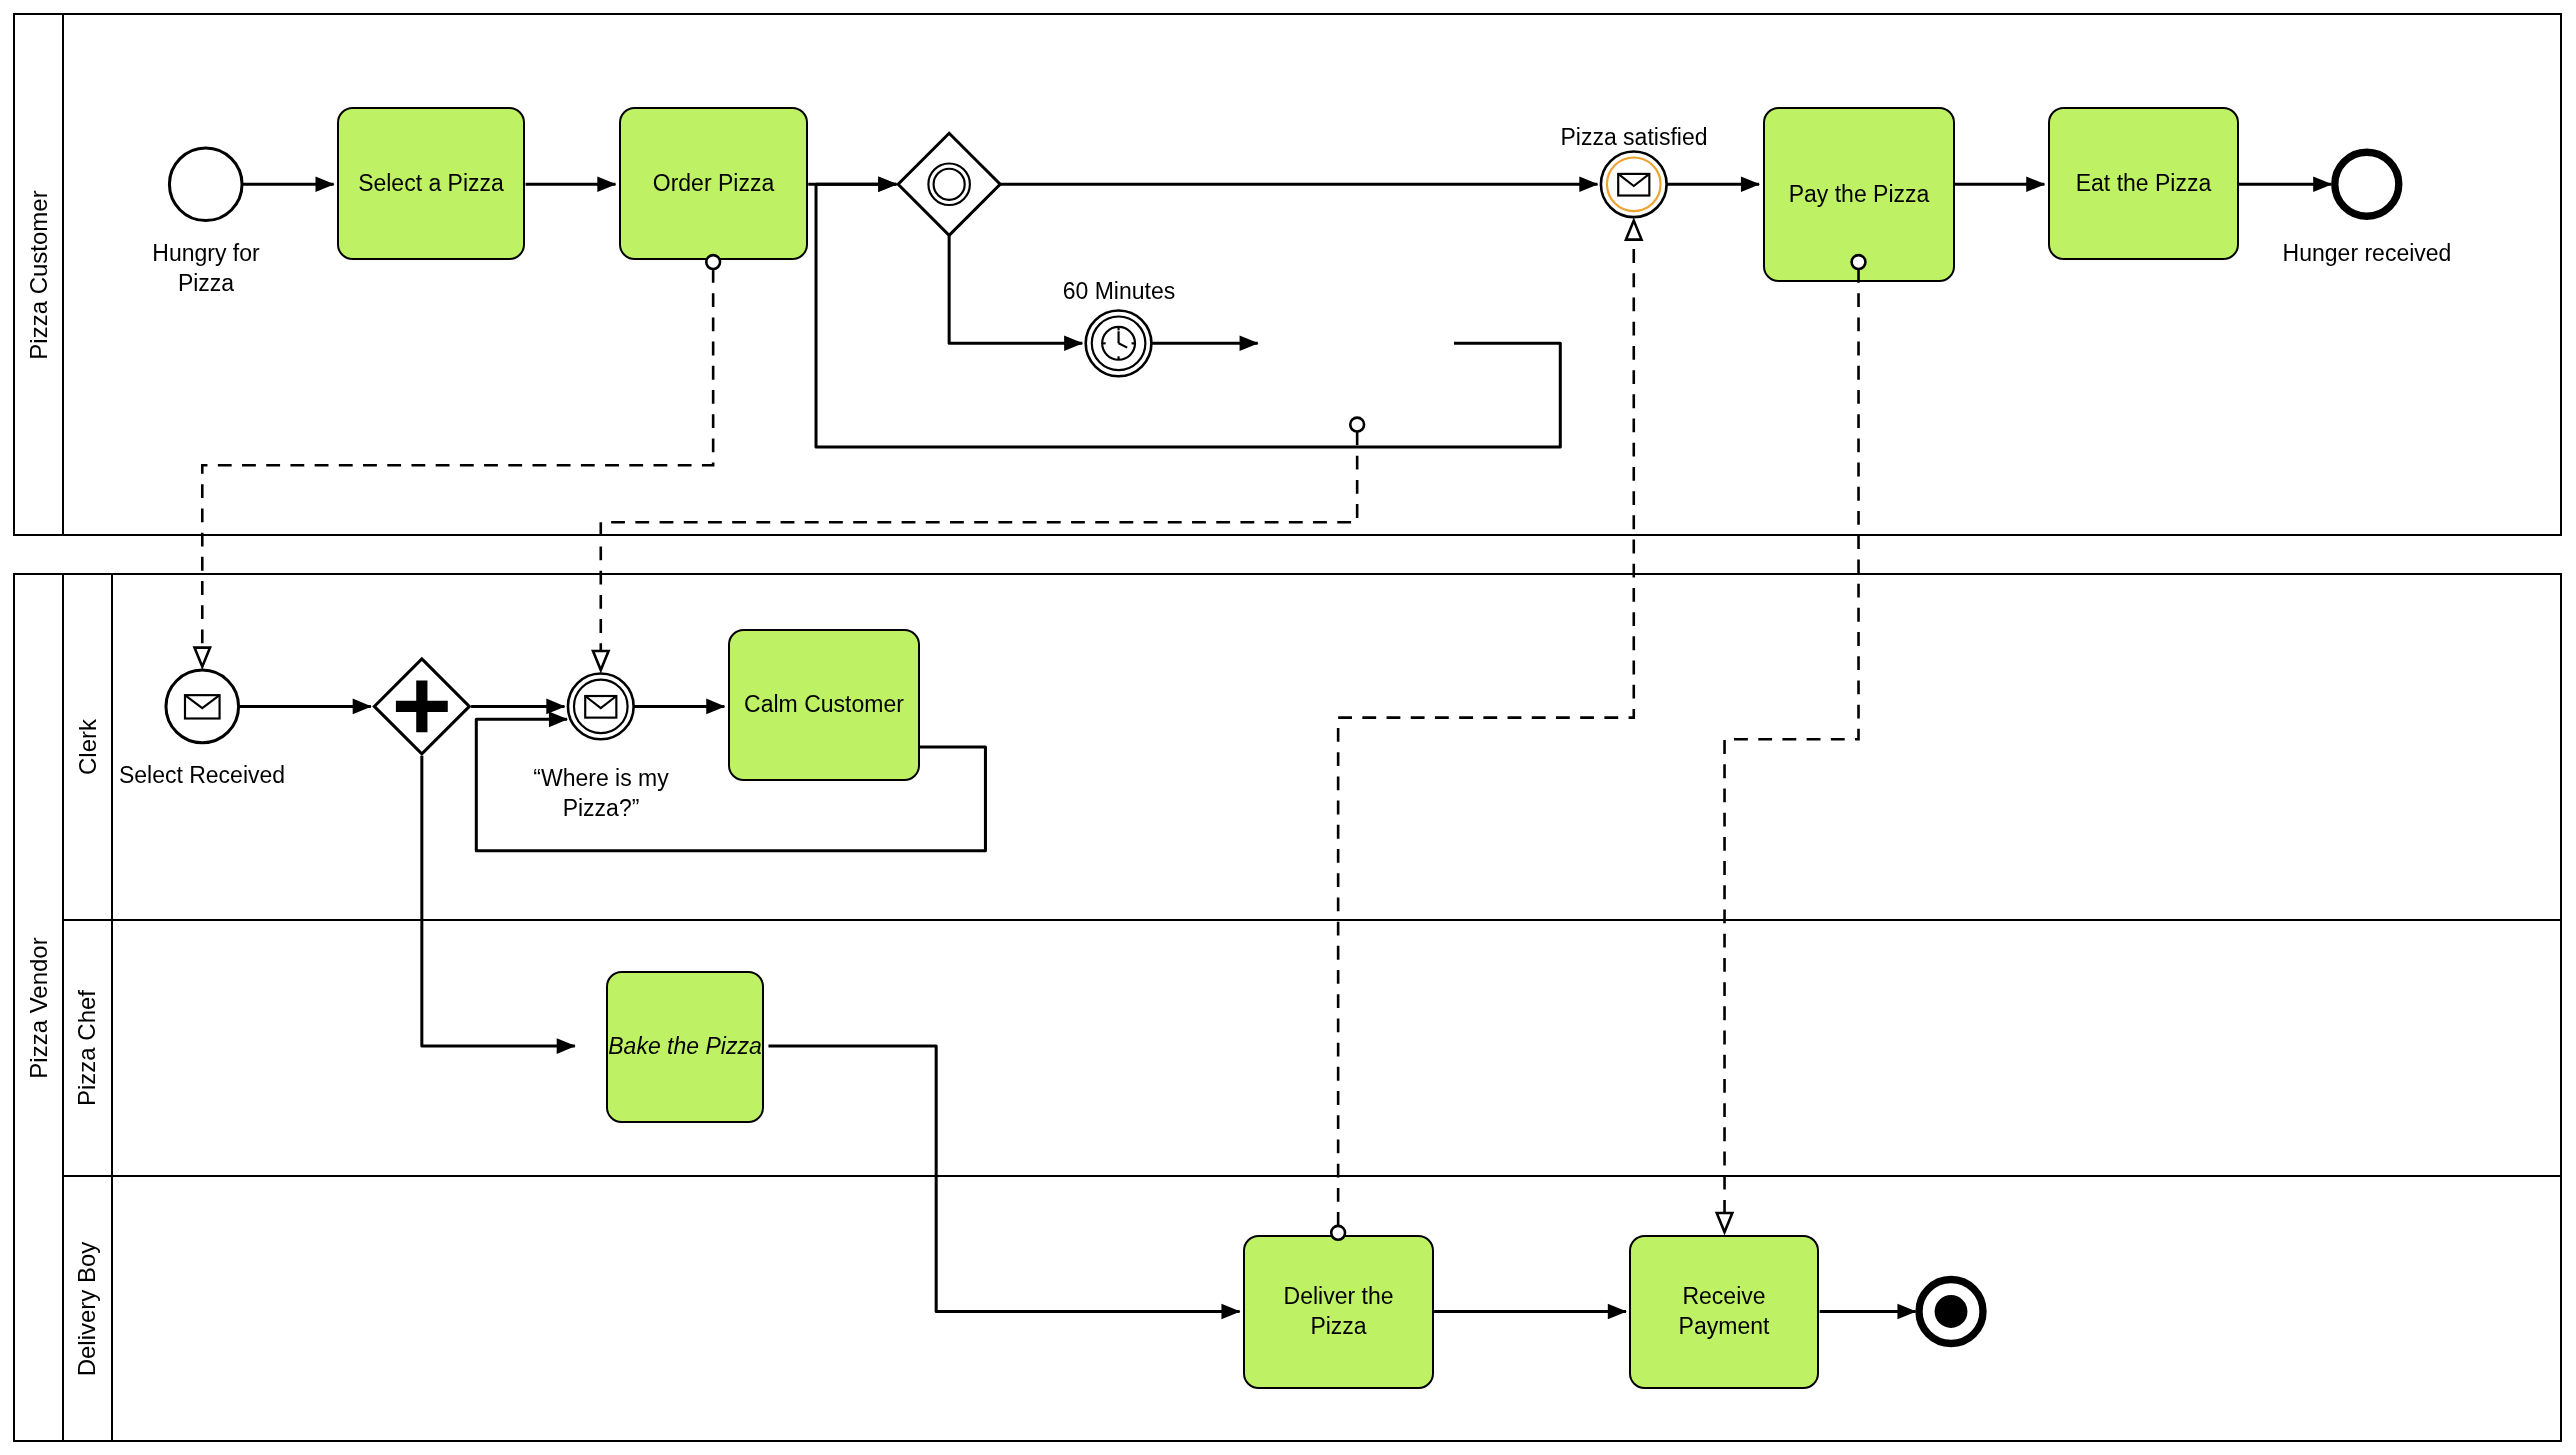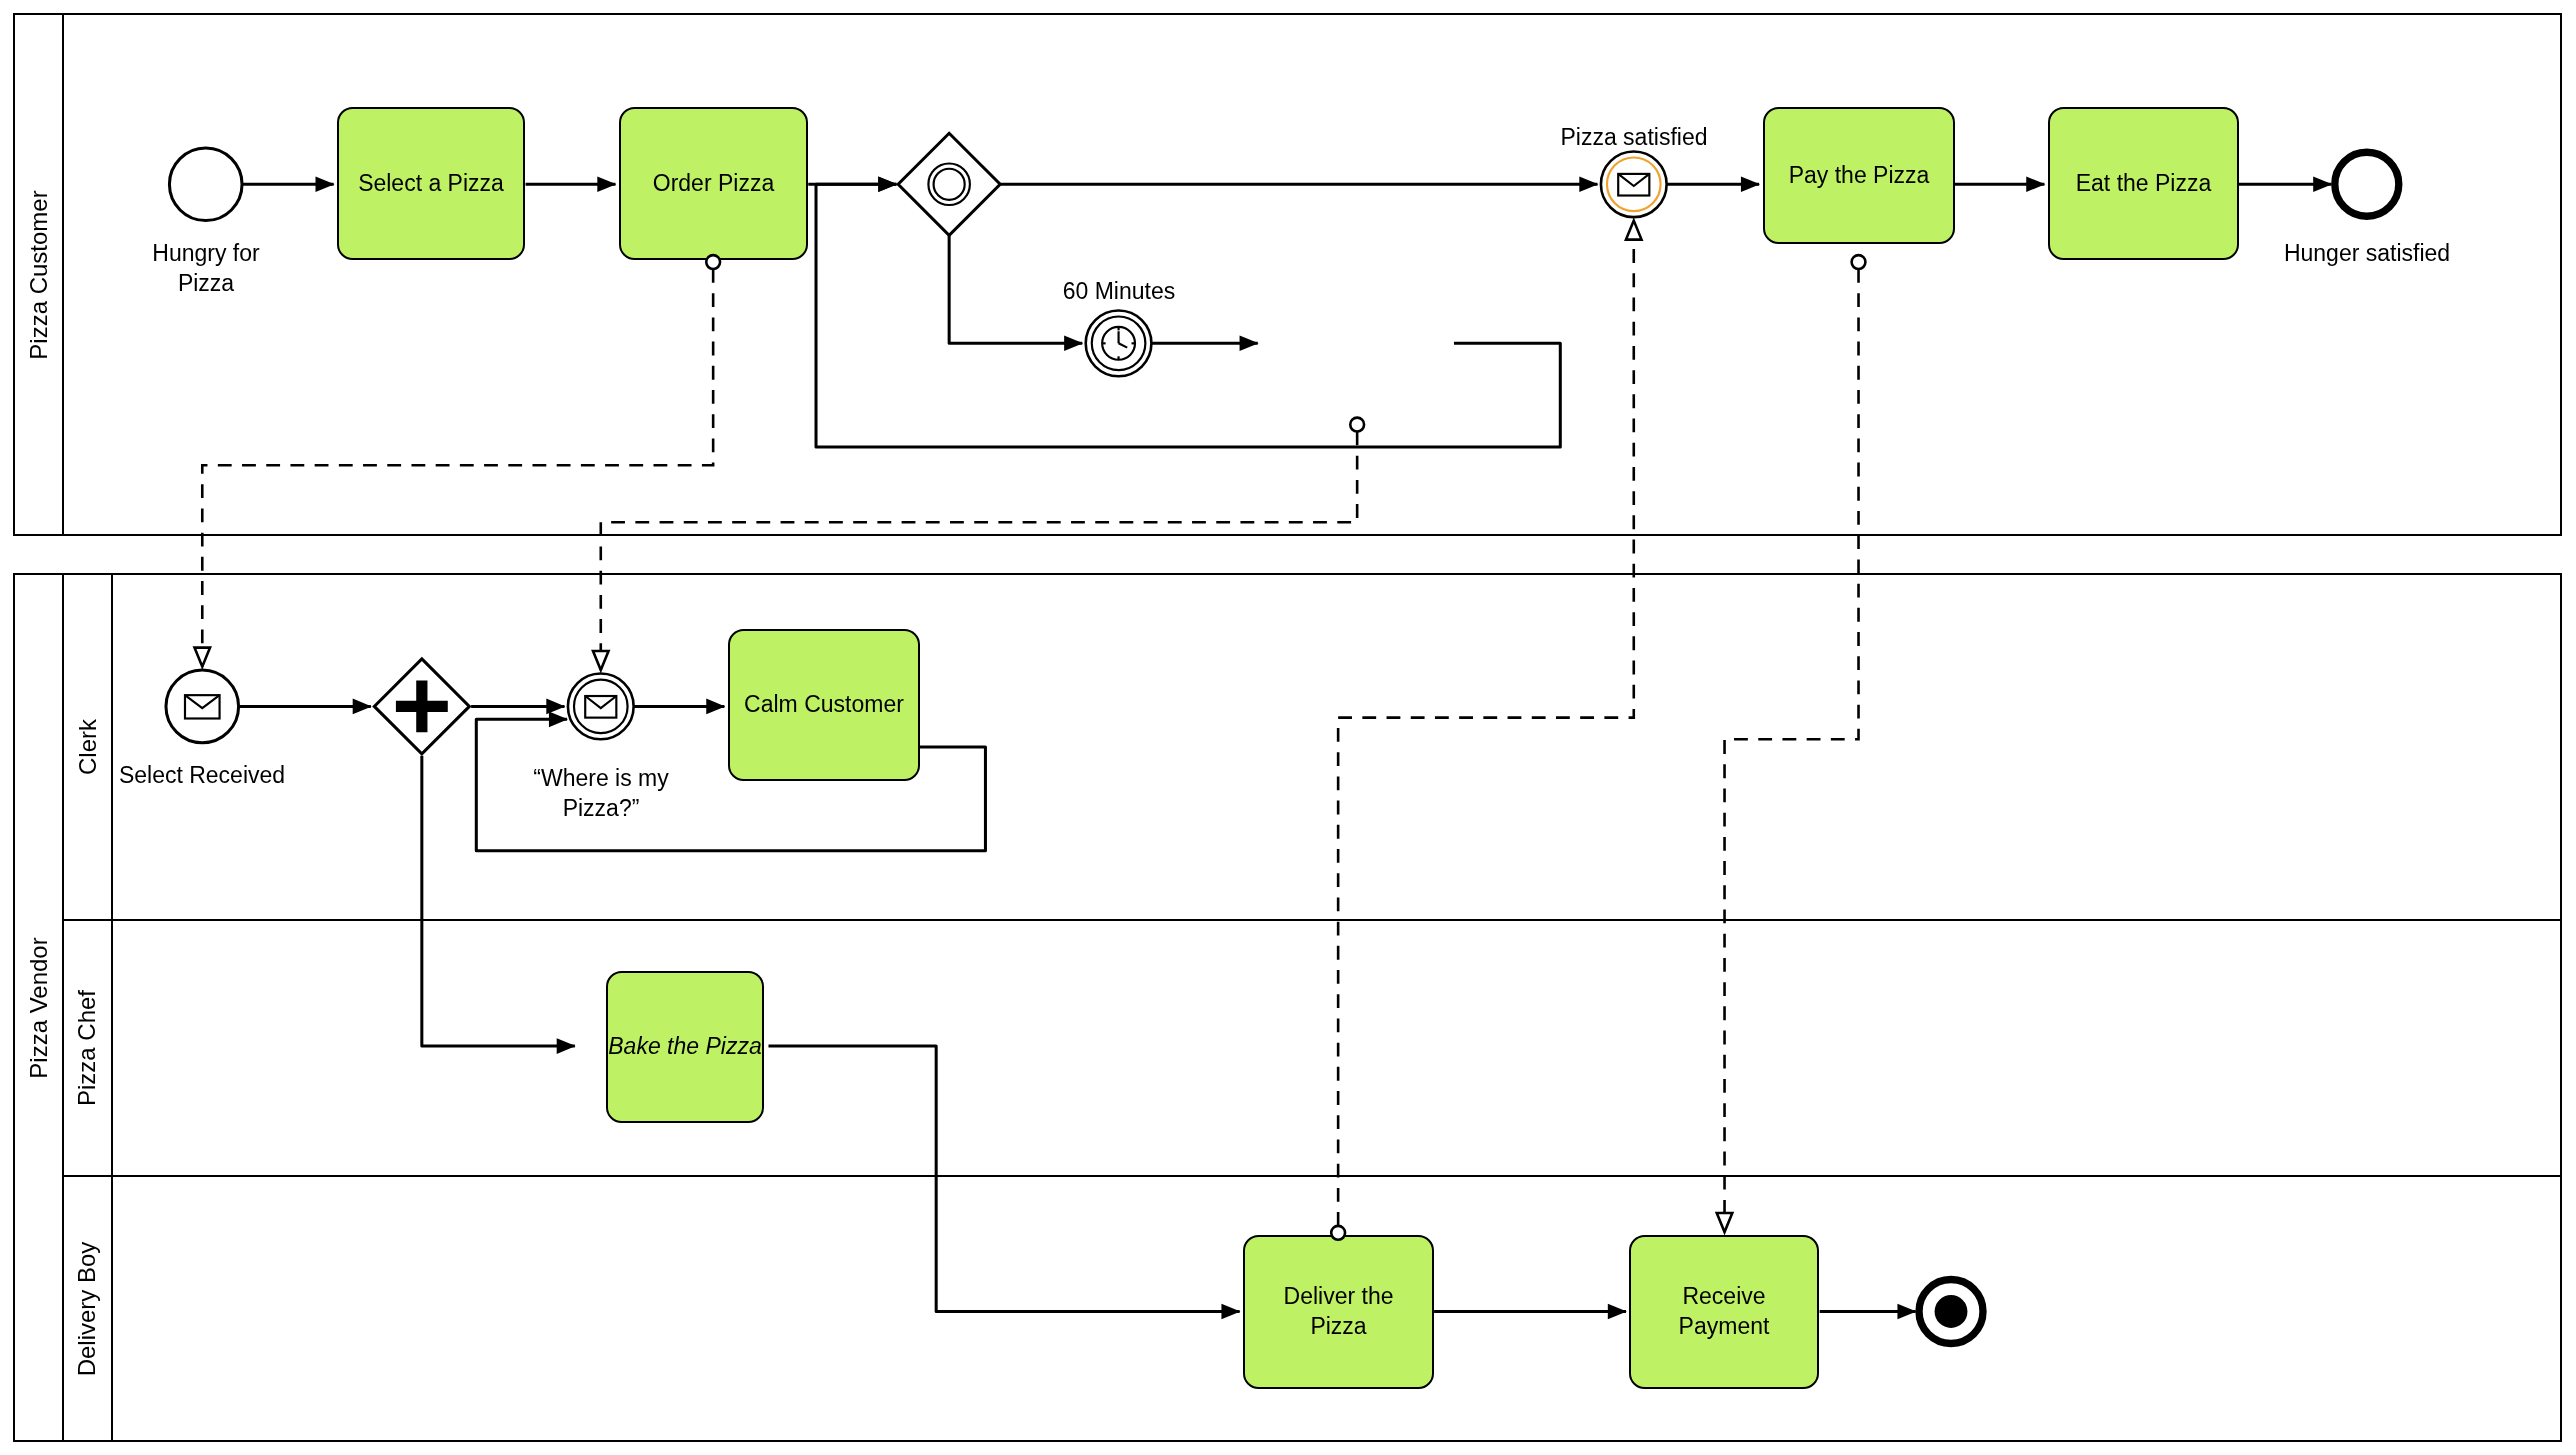--- a/index.html
+++ b/index.html
@@ -69,31 +69,31 @@
         <div class="lane-band">
           <span class="band-text">Delivery Boy</span>
         </div>
         <div class="lane-fill"></div>
       </div>
     </div>
   </div>
 
   <div class="task nowrap" style="left:337px; top:107px; width:188px; height:153px;">Select a Pizza</div>
   <div class="task nowrap" style="left:619px; top:107px; width:189px; height:153px;">Order Pizza</div>
-  <div class="task nowrap" style="left:1763px; top:107px; width:192px; height:137px;">Pay the Pizza</div>
+  <div class="task nowrap" style="left:1763px; top:107px; width:192px; height:175px;">Pay the Pizza</div>
   <div class="task nowrap" style="left:2048px; top:107px; width:191px; height:153px;">Eat the Pizza</div>
   <div class="task nowrap" style="left:728px; top:629px; width:192px; height:152px;">Calm Customer</div>
   <div class="task nowrap" style="left:606px; top:971px; width:158px; height:152px;font-style:italic;">Bake the Pizza</div>
   <div class="task narrow-text" style="left:1243px; top:1235px; width:191px; height:154px;">Deliver the Pizza</div>
   <div class="task narrow-text" style="left:1629px; top:1235px; width:190px; height:154px;">Receive Payment</div>
 
   <div class="flow-label" style="left:206px; top:239px; width:156px;">Hungry for Pizza</div>
   <div class="flow-label lbl-nowrap" style="left:1119px; top:277px;">60 Minutes</div>
   <div class="flow-label lbl-nowrap" style="left:1634px; top:123px;">Pizza satisfied</div>
-  <div class="flow-label lbl-nowrap" style="left:2367px; top:239px;">Hunger satisfied</div>
+  <div class="flow-label lbl-nowrap" style="left:2367px; top:239px;">Hunger received</div>
   <div class="flow-label lbl-nowrap" style="left:202px; top:761px;">Select Received</div>
   <div class="flow-label" style="left:601px; top:764px; width:147px;">“Where is my Pizza?”</div>
 
   <svg id="overlay" viewBox="0 0 2980 1684" xmlns="http://www.w3.org/2000/svg">
     <defs>
       <marker id="seqArrow" viewBox="0 0 24 20" refX="22" refY="10" markerWidth="24" markerHeight="20" markerUnits="userSpaceOnUse" orient="auto" overflow="visible">
         <path d="M1,1 L23,10 L1,19 Z" fill="#000"></path>
       </marker>
       <marker id="msgArrow" viewBox="0 0 26 22" refX="24" refY="11" markerWidth="26" markerHeight="22" markerUnits="userSpaceOnUse" orient="auto" overflow="visible">
         <path d="M2,2 L24,11 L2,20 Z" fill="#fff" stroke="#000" stroke-width="3"></path>

